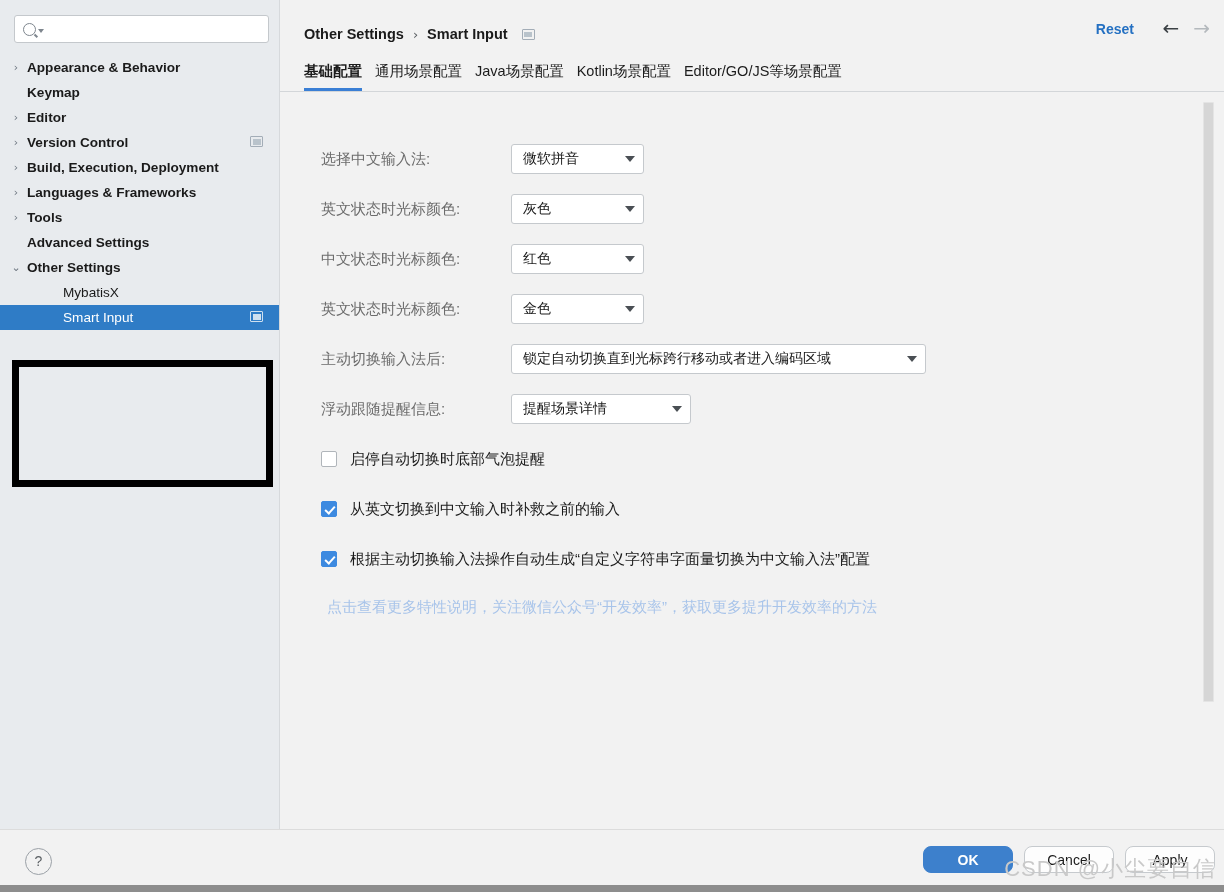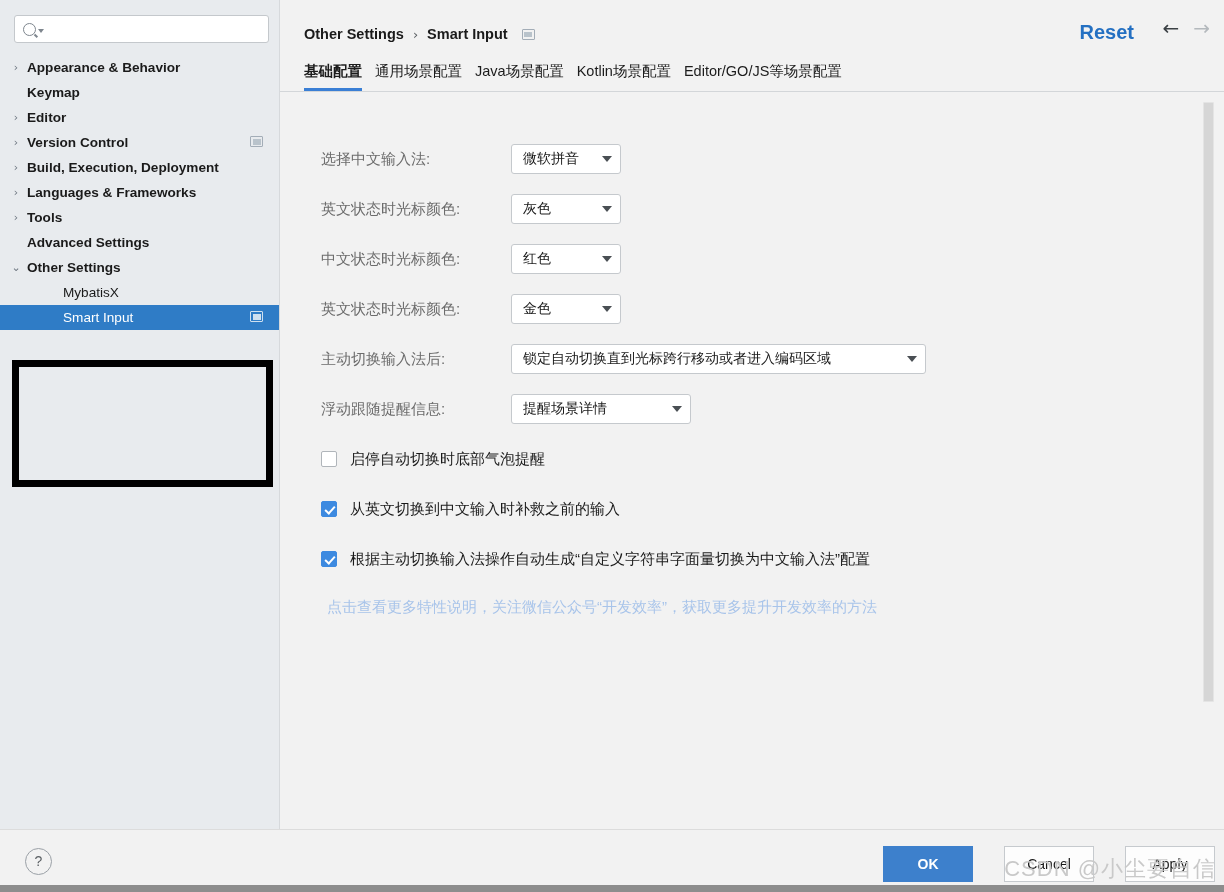--- a/index.html
+++ b/index.html
@@ -170,21 +170,21 @@
     border: 1.5px solid #a3adb7; border-radius: 1px;
     position: relative; box-sizing: border-box; background: #f2f2f2;
   }
   .crumb-badge:after {
     content: ""; position: absolute;
     left: 1.5px; top: 2px; right: 1.5px; bottom: 1.5px;
     background: #b9c3cb;
   }
   .reset-link {
     position: absolute; right: 90px; top: 21px;
-    color: #2470c2; font-size: 20px; font-weight: bold; cursor: pointer;
+    color: #2470c2; font-size: 14px; font-weight: bold; cursor: pointer;
   }
   .nav-arrows {
     position: absolute; right: 14px; top: 18px;
     display: flex; gap: 14px; align-items: center;
   }
   .nav-arrow {
     font-size: 20px; line-height: 1; cursor: default;
     font-family: "DejaVu Sans", sans-serif;
   }
   .nav-arrow.back { color: #3c4145; }
@@ -233,21 +233,21 @@
   }
   .combo .cval {
     font-size: 14px; color: #1a1a1a; white-space: nowrap;
   }
   .combo .carrow {
     width: 0; height: 0; margin-left: 14px; flex: none;
     border-left: 5px solid transparent;
     border-right: 5px solid transparent;
     border-top: 6px solid #4a4f54;
   }
-  .w-small { width: 110px; }
+  .w-small { width: 133px; }
   .w-wide  { width: 415px; }
   .w-mid   { width: 180px; }
 
   .check-row {
     display: flex; align-items: center;
     padding-left: 41px;
     height: 50px;
   }
   .cbox {
     width: 16px; height: 16px;
@@ -304,26 +304,25 @@
     border: 1.3px solid #9aa0a6;
     border-radius: 50%;
     display: flex; align-items: center; justify-content: center;
     font-size: 14px; color: #5a5f63; cursor: default;
   }
   .btn-group {
     position: absolute; right: 9px; top: 16px;
     display: flex; gap: 11px;
   }
   .btn {
-    height: 36px; min-width: 90px;
-    border-radius: 0;
+    height: 27px; min-width: 90px;
+    border-radius: 8px;
     display: flex; align-items: center; justify-content: center;
     font-size: 14px; cursor: default;
     box-sizing: border-box;
-    margin-left: 20px;
   }
   .btn.primary {
     background: #3d80cc; color: #fff; border: 1px solid #3d80cc; font-weight: bold;
   }
   .btn.normal {
     background: #fdfdfd; color: #1a1a1a; border: 1px solid #c6cace;
   }
   .watermark {
     position: absolute; right: 8px; bottom: 8px;
     font-size: 22px; color: #c9c9c9;

